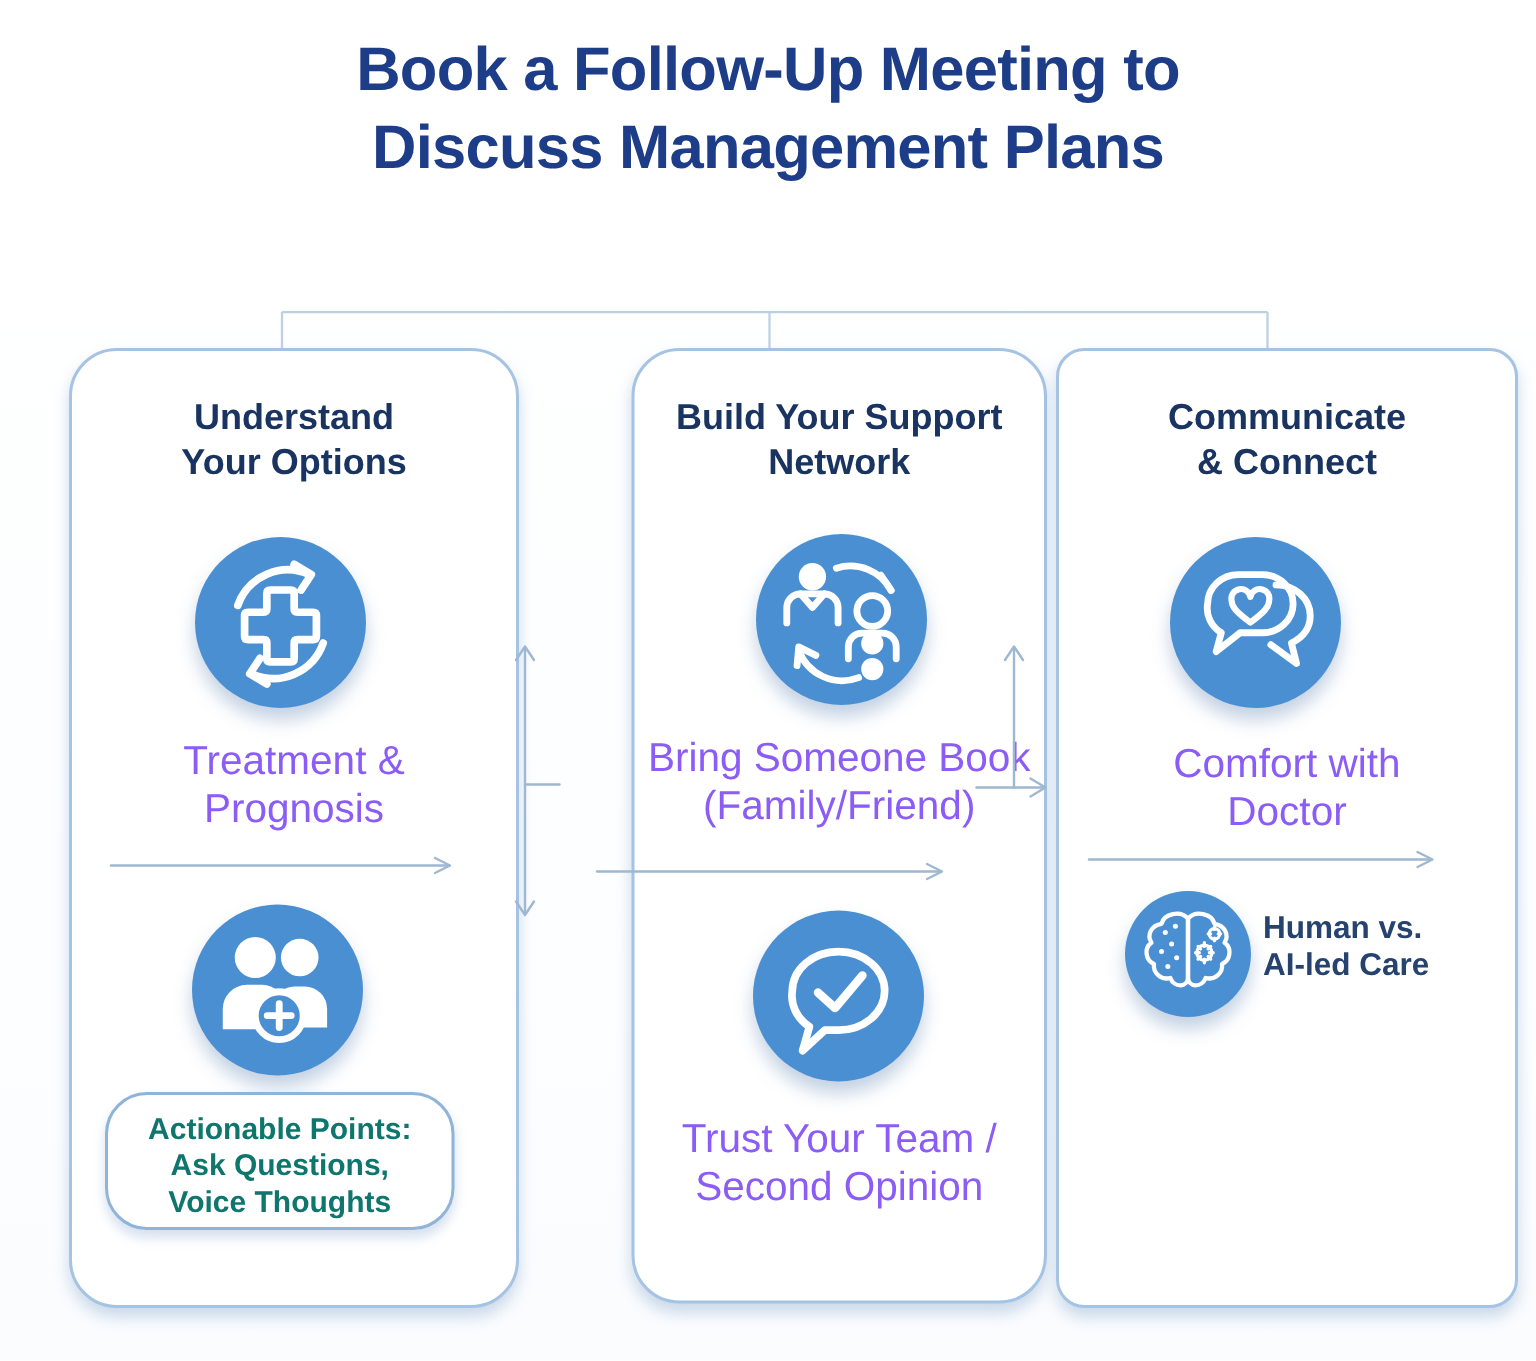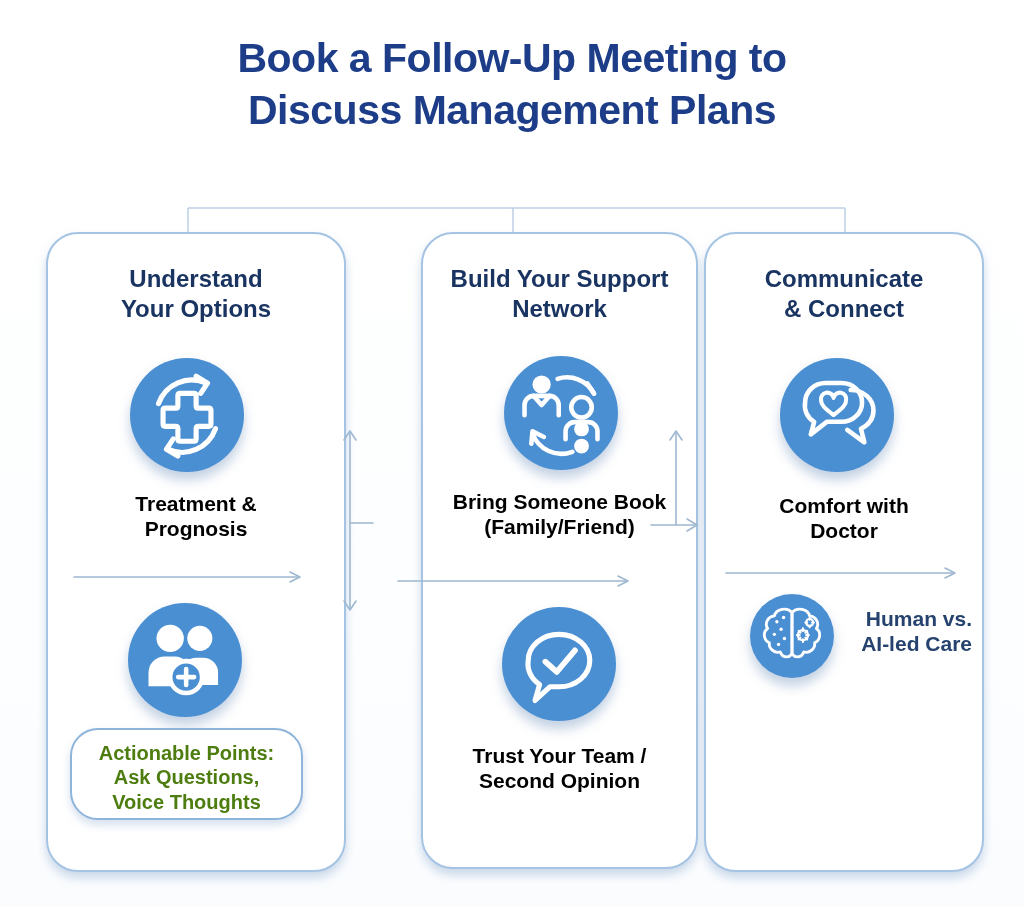--- a/index.html
+++ b/index.html
@@ -17,21 +17,20 @@
   
   .title {
     position: absolute;
     top: 20px; left: 0; width: 100%;
     text-align: center;
     font-size: 41px;
     line-height: 1.28;
     font-weight: bold;
     letter-spacing: -0.5px;
     color: #1d3d88;
-    margin-top: 12px;
   }
 
   
   .overlay {
     position: absolute;
     top: 0; left: 0;
     width: 1024px; height: 907px;
     pointer-events: none;
     z-index: 5;
   }
@@ -42,39 +41,39 @@
     top: 232px;
     height: 640px;
     background: #ffffff;
     border: 2px solid #a5c3e3;
     border-radius: 32px;
     box-shadow: 0 6px 10px rgba(143, 173, 208, 0.45);
     z-index: 2;
   }
   .card1 { left: 46px;  width: 300px; }
   .card2 { left: 374px; width: 277px; height: 637px; margin-left: 47px; }
-  .card3 { left: 704px; width: 280px; }
+  .card3 { left: 704px; width: 308px; border-radius: 19px; }
 
   .card-heading {
     position: absolute;
     top: 30px; left: 0; width: 100%;
     text-align: center;
     font-size: 24px;
     line-height: 1.27;
     font-weight: bold;
     color: #1a3462;
   }
   .caption {
     position: absolute;
     left: 0; width: 100%;
     text-align: center;
-    font-size: 21px;
+    font-size: 27px;
     line-height: 1.18;
-    font-weight: bold;
-    color: #000000;
+    font-weight: normal;
+    color: #8b5cf6;
   }
 
   
   .icon-circle {
     position: absolute;
     width: 114px; height: 114px;
     border-radius: 50%;
     background: #4b8fd3;
     box-shadow: 0 8px 12px rgba(96, 134, 182, 0.38);
     display: flex; align-items: center; justify-content: center;
@@ -86,21 +85,21 @@
   .callout {
     position: absolute;
     background: #ffffff;
     border: 2px solid #8fb4da;
     border-radius: 28px;
     box-shadow: 0 5px 8px rgba(150, 178, 212, 0.4);
     text-align: center;
     font-size: 20px;
     line-height: 1.22;
     font-weight: bold;
-    color: #4d7c0f;
+    color: #0f766e;
   }
   .callout1 {
     left: 22px; top: 494px;
     width: 233px; height: 92px;
     padding-top: 11px;
   }
   .key-bubble {
     left: 18px; top: 496px;
     width: 236px; height: 78px;
     padding-top: 4px;
@@ -122,21 +121,21 @@
     content: "";
     position: absolute;
     left: 0; bottom: -4px;
     width: 100%; height: 6px;
     background: #ffffff;
   }
   .ai-caption {
     position: absolute;
     left: 136px; top: 372px;
     width: 130px;
-    text-align: right;
+    text-align: left;
     font-size: 21px;
     line-height: 1.2;
     font-weight: bold;
     color: #25436e;
   }
 </style>
 </head>
 <body>
 
 <div class="page">

